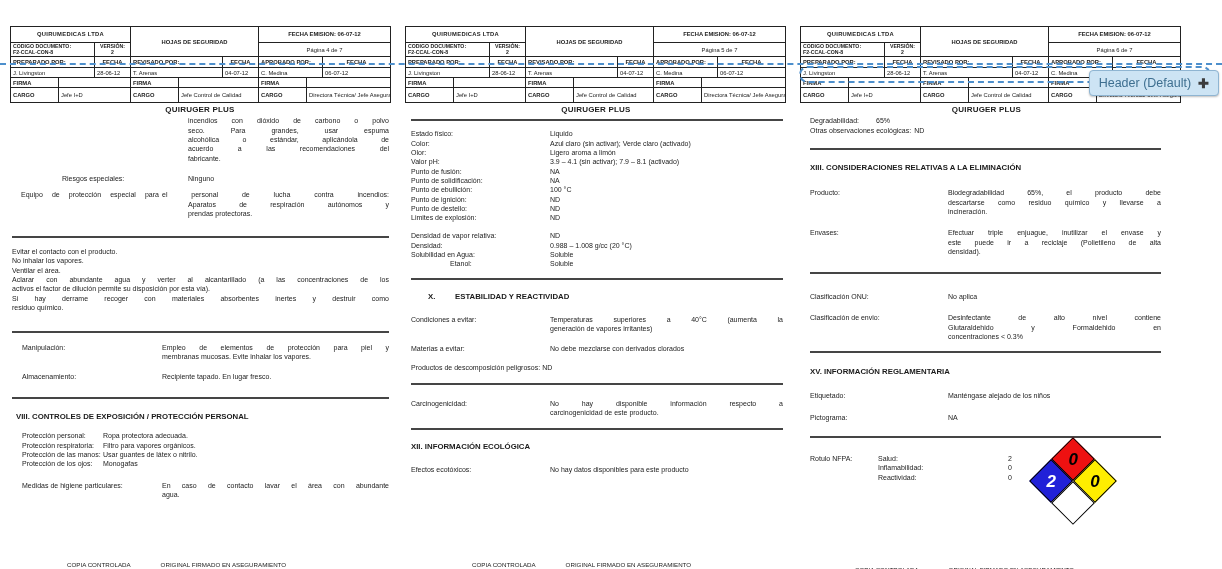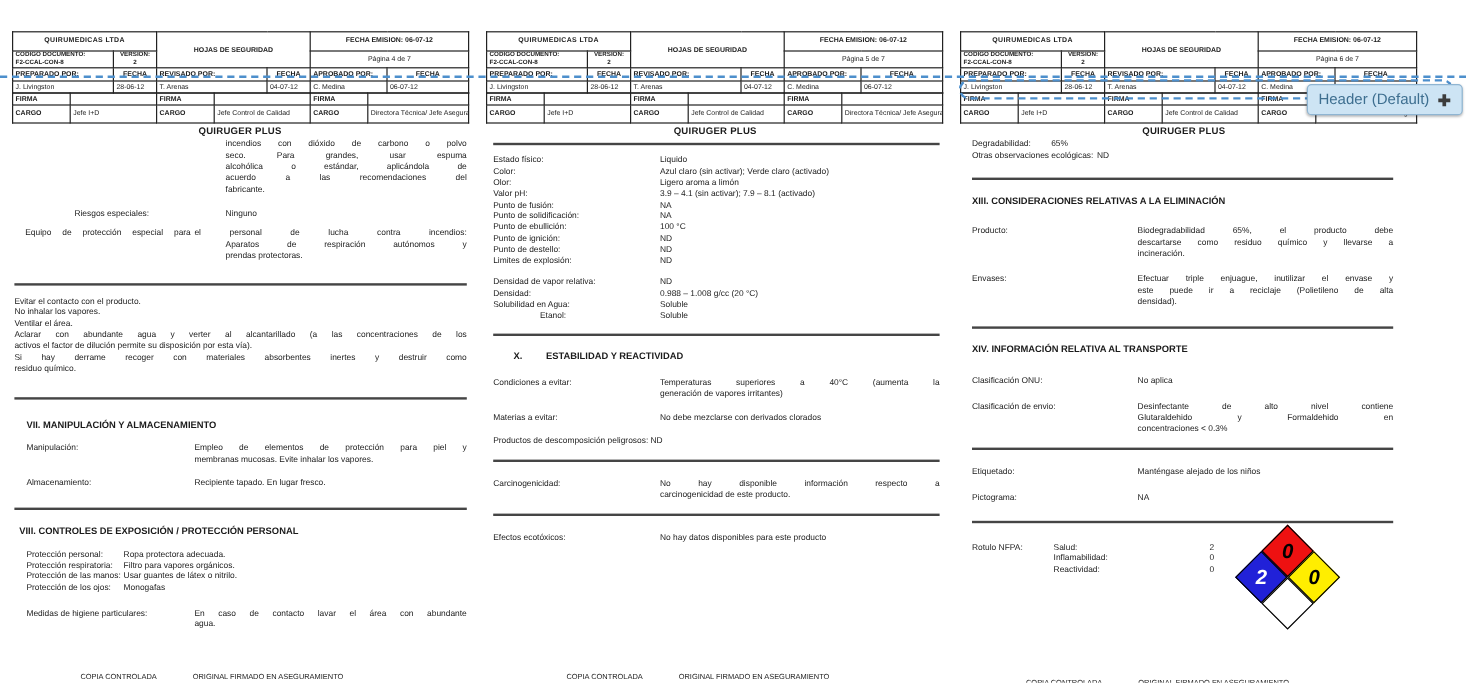--- a/index.html
+++ b/index.html
@@ -176,21 +176,20 @@
     <div style="margin-top:9px;">
       <div>Evitar el contacto con el producto.</div>
       <div>No inhalar los vapores.</div>
       <div>Ventilar el área.</div>
       <div class="jl">Aclarar con abundante agua y verter al alcantarillado (a las concentraciones de los</div>
       <div>activos el factor de dilución permite su disposición por esta vía).</div>
       <div class="jl">Si hay derrame recoger con materiales absorbentes inertes y destruir como</div>
       <div>residuo químico.</div>
     </div>
     <div class="hrline" style="margin-top:19px;"></div>
-    <div class="sh" style="margin-top:17px; margin-left:10px;">VII. MANIPULACIÓN Y ALMACENAMIENTO</div>
     <div class="r" style="margin-left:10px; margin-top:10px;">
       <div class="lbl" style="width:140px">Manipulación:</div>
       <div class="val">
         <div class="jl">Empleo de elementos de protección para piel y</div>
         <div>membranas mucosas. Evite inhalar los vapores.</div>
       </div>
     </div>
     <div class="r" style="margin-left:10px; margin-top:10px;">
       <div class="lbl" style="width:140px">Almacenamiento:</div>
       <div class="val">Recipiente tapado. En lugar fresco.</div>
@@ -382,20 +381,21 @@
     <div style="margin-top:9px;">Productos de descomposición peligrosos: ND</div>
     <div class="hrline" style="margin-top:11px;"></div>
     <div class="r" style="margin-top:14px;">
       <div class="lbl" style="width:139px">Carcinogenicidad:</div>
       <div class="val">
         <div class="jl">No hay disponible información respecto a</div>
         <div>carcinogenicidad de este producto.</div>
       </div>
     </div>
     <div class="hrline" style="margin-top:10px;"></div>
+    <div class="sh" style="margin-top:12px;">XII. INFORMACIÓN ECOLÓGICA</div>
     <div class="r" style="margin-top:14px;">
       <div class="lbl" style="width:139px">Efectos ecotóxicos:</div>
       <div class="val">No hay datos disponibles para este producto</div>
     </div>
   </div>
   <div class="pfooter" style="left:69px; top:549px;">
     <span>COPIA CONTROLADA</span><span>ORIGINAL FIRMADO EN ASEGURAMIENTO</span>
   </div>
 </div>
 
@@ -494,34 +494,34 @@
     </div>
     <div class="r" style="margin-top:12px;">
       <div class="lbl" style="width:138px">Envases:</div>
       <div class="val">
         <div class="jl">Efectuar triple enjuague, inutilizar el envase y</div>
         <div class="jl">este puede ir a reciclaje (Polietileno de alta</div>
         <div>densidad).</div>
       </div>
     </div>
     <div class="hrline" style="margin-top:16px;"></div>
-    <div class="sh" style="margin-top:12px;">XIV. INFORMACIÓN RELATIVA AL TRANSPORTE</div>
     <div class="r" style="margin-top:18px;">
       <div class="lbl" style="width:138px">Clasificación ONU:</div>
       <div class="val">No aplica</div>
     </div>
     <div class="r" style="margin-top:12px;">
       <div class="lbl" style="width:138px">Clasificación de envio:</div>
       <div class="val">
         <div class="jl">Desinfectante de alto nivel contiene</div>
         <div class="jl">Glutaraldehido y Formaldehido en</div>
         <div>concentraciones &lt; 0.3%</div>
       </div>
     </div>
     <div class="hrline" style="margin-top:10px;"></div>
+    <div class="sh" style="margin-top:14px;">XV. INFORMACIÓN REGLAMENTARIA</div>
     <div class="r" style="margin-top:14px;">
       <div class="lbl" style="width:138px">Etiquetado:</div>
       <div class="val">Manténgase alejado de los niños</div>
     </div>
     <div class="r" style="margin-top:13px;">
       <div class="lbl" style="width:138px">Pictograma:</div>
       <div class="val">NA</div>
     </div>
     <div class="hrline" style="margin-top:14px;"></div>
     <div class="r" style="margin-top:16px;">

